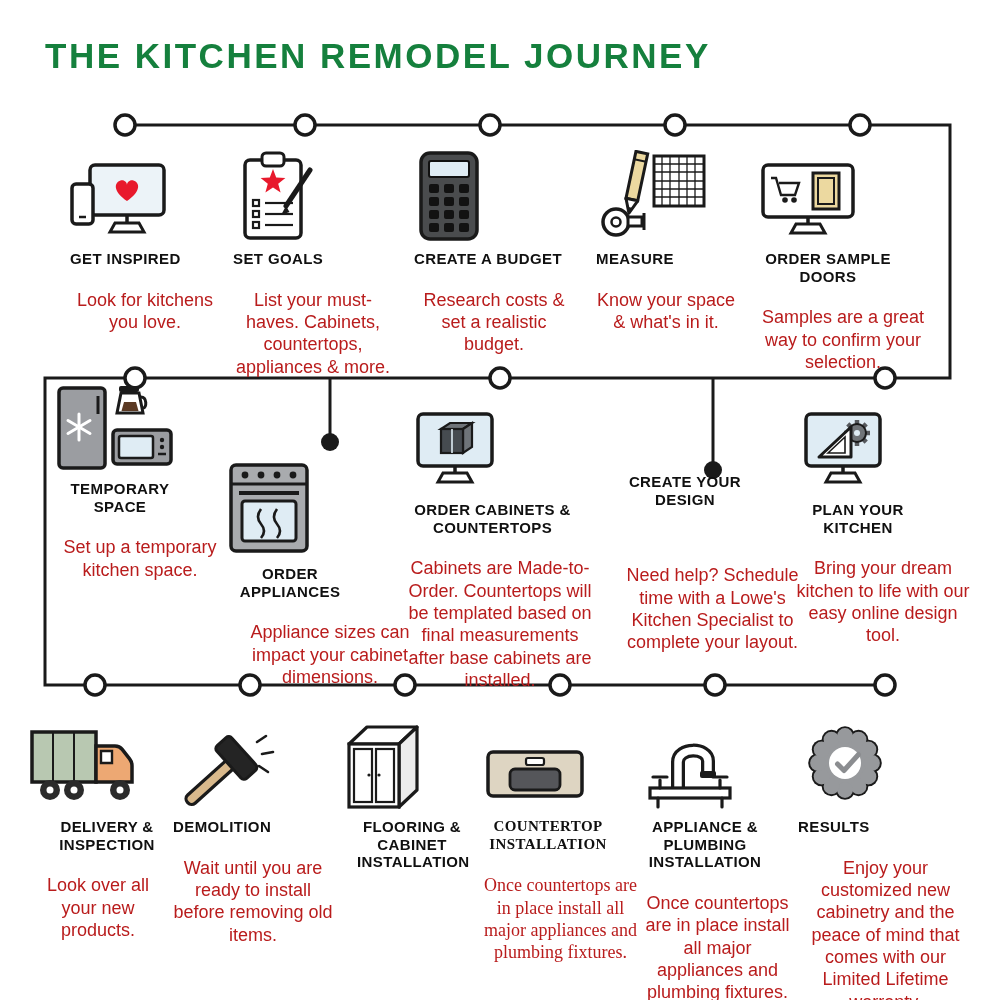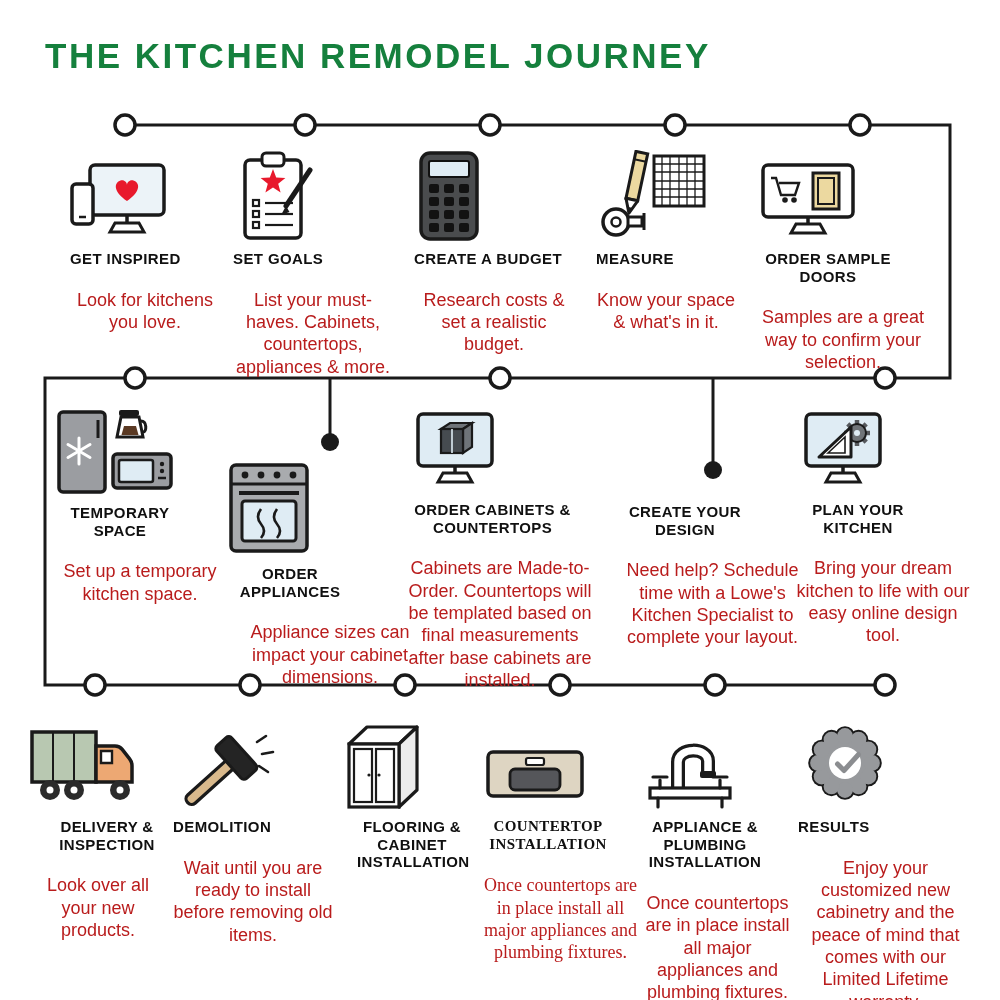--- a/index.html
+++ b/index.html
@@ -162,21 +162,21 @@
       <rect x="55" y="11" width="26" height="36" fill="#ecd9a0" stroke="#1a1a1a" stroke-width="3"></rect>
       <rect x="60" y="16" width="16" height="26" fill="none" stroke="#1a1a1a" stroke-width="2"></rect>
       <line x1="50" y1="55" x2="50" y2="62" stroke="#1a1a1a" stroke-width="3.5"></line>
       <path d="M38 62 h24 l5 9 h-34 z" fill="#fff" stroke="#1a1a1a" stroke-width="3"></path>
     </svg>
   </div>
   <div class="step-title" style="max-width:140px;">ORDER SAMPLE DOORS</div>
   <div class="step-desc">Samples are a great way to confirm your selection.</div>
 </div>
 
-<div class="step" style="left:55px; top:404px; width:170px;">
+<div class="step" style="left:55px; top:380px; width:170px;">
   <div class="icon" style="height:92px;">
     <svg width="120" height="88" viewBox="0 0 120 88">
       <rect x="4" y="4" width="46" height="80" rx="4" fill="#9b9da1" stroke="#1a1a1a" stroke-width="3.5"></rect>
       <line x1="43" y1="12" x2="43" y2="30" stroke="#1a1a1a" stroke-width="3"></line>
       <g stroke="#fff" stroke-width="3" stroke-linecap="round">
         <line x1="24" y1="30" x2="24" y2="56"></line>
         <line x1="13" y1="36.5" x2="35" y2="49.5"></line>
         <line x1="35" y1="36.5" x2="13" y2="49.5"></line>
       </g>
       <rect x="64" y="2" width="20" height="6" rx="2" fill="#1a1a1a"></rect>
@@ -224,21 +224,21 @@
         <line x1="47" y1="18" x2="47" y2="42" stroke="#dfecf4" stroke-width="1.6"></line>
       </g>
       <line x1="50" y1="55" x2="50" y2="62" stroke="#1a1a1a" stroke-width="3.5"></line>
       <path d="M38 62 h24 l5 9 h-34 z" fill="#fff" stroke="#1a1a1a" stroke-width="3"></path>
     </svg>
   </div>
   <div class="step-title" style="max-width:175px;">ORDER CABINETS &amp; COUNTERTOPS</div>
   <div class="step-desc">Cabinets are Made-to-Order. Countertops will be templated based on final measurements after base cabinets are installed.</div>
 </div>
 
-<div class="step" style="left:615px; top:503px; width:195px;">
+<div class="step" style="left:615px; top:473px; width:195px;gap:35px;">
   <div class="step-title" style="max-width:140px; margin-top:0;">CREATE YOUR DESIGN</div>
   <div class="step-desc">Need help? Schedule time with a Lowe's Kitchen Specialist to complete your layout.</div>
 </div>
 
 <div class="step" style="left:793px; top:405px; width:180px;">
   <div class="icon" style="height:88px;">
     <svg width="100" height="82" viewBox="0 0 100 82">
       <rect x="13" y="3" width="74" height="52" rx="5" fill="#dfecf4" stroke="#1a1a1a" stroke-width="3.5"></rect>
       <g stroke="#55585c" stroke-width="4.5">
         <line x1="72" y1="22" x2="77" y2="22"></line>

